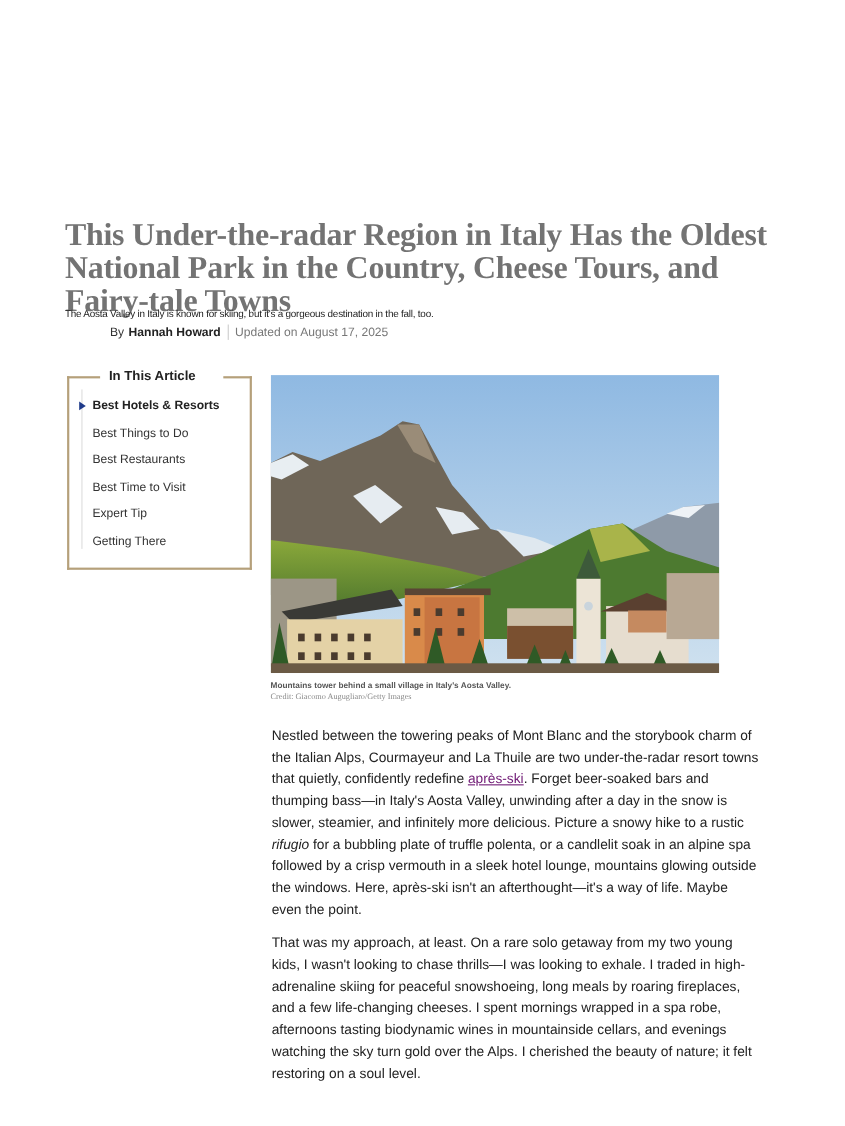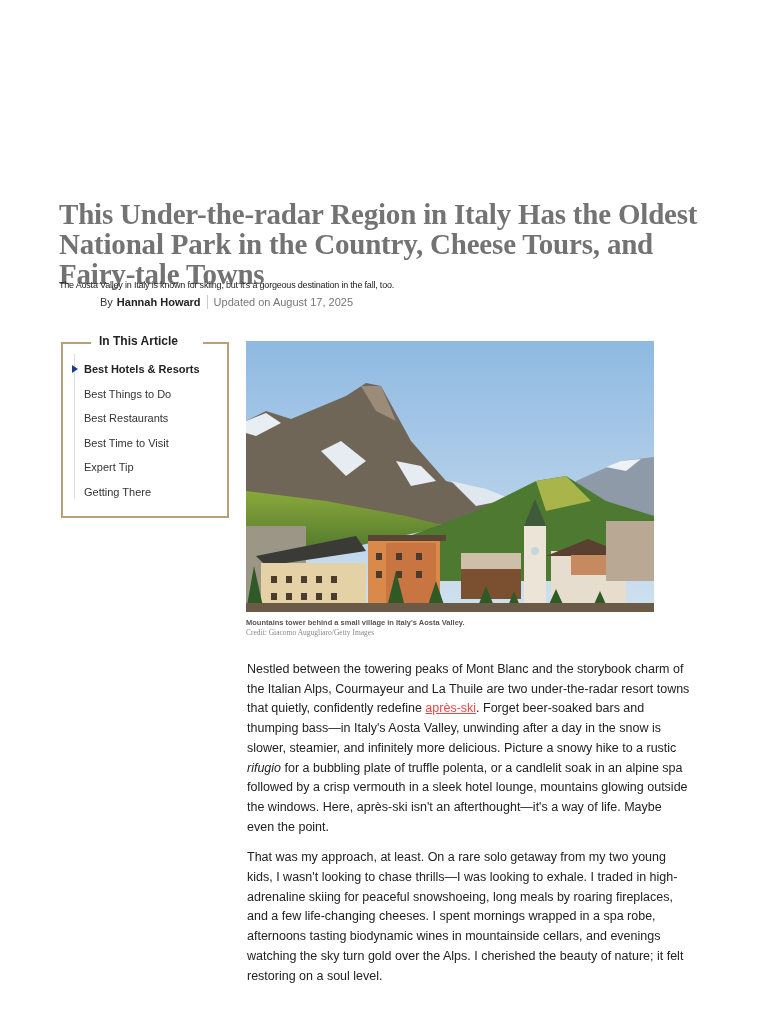--- a/index.html
+++ b/index.html
@@ -31,21 +31,21 @@
     .toc-arrow { position: absolute; left: -12px; top: 3px; width: 0; height: 0; border-top: 4px solid transparent; border-bottom: 4px solid transparent; border-left: 6px solid #1e3a8a; }
 
     .hero { position: absolute; left: 246px; top: 341px; width: 408px; height: 271px; overflow: hidden; }
     .hero svg { display: block; }
     .caption { position: absolute; left: 246px; top: 618px; font-size: 7.5px; line-height: 10px; color: #555; }
     .caption .cap-main { font-weight: bold; color: #555; }
     .caption .credit { color: #888; font-family: Liberation Serif, serif; }
 
     .body-text { position: absolute; left: 247px; top: 660px; width: 445px; font-size: 12.5px; line-height: 19.7px; color: #222; }
     .body-text p { margin-bottom: 11px; }
-    .body-text a { color: #ef4444; text-decoration: underline; }
+    .body-text a { color: #701a75; text-decoration: underline; }
   </style>
 </head>
 <body>
 
 <div class="logo">
 </div>
 
 <h1 class="headline">This Under-the-radar Region in Italy Has the Oldest National Park in the Country, Cheese Tours, and Fairy-tale Towns</h1>
 <div class="subhead">The Aosta Valley in Italy is known for skiing, but it's a gorgeous destination in the fall, too.</div>
 

